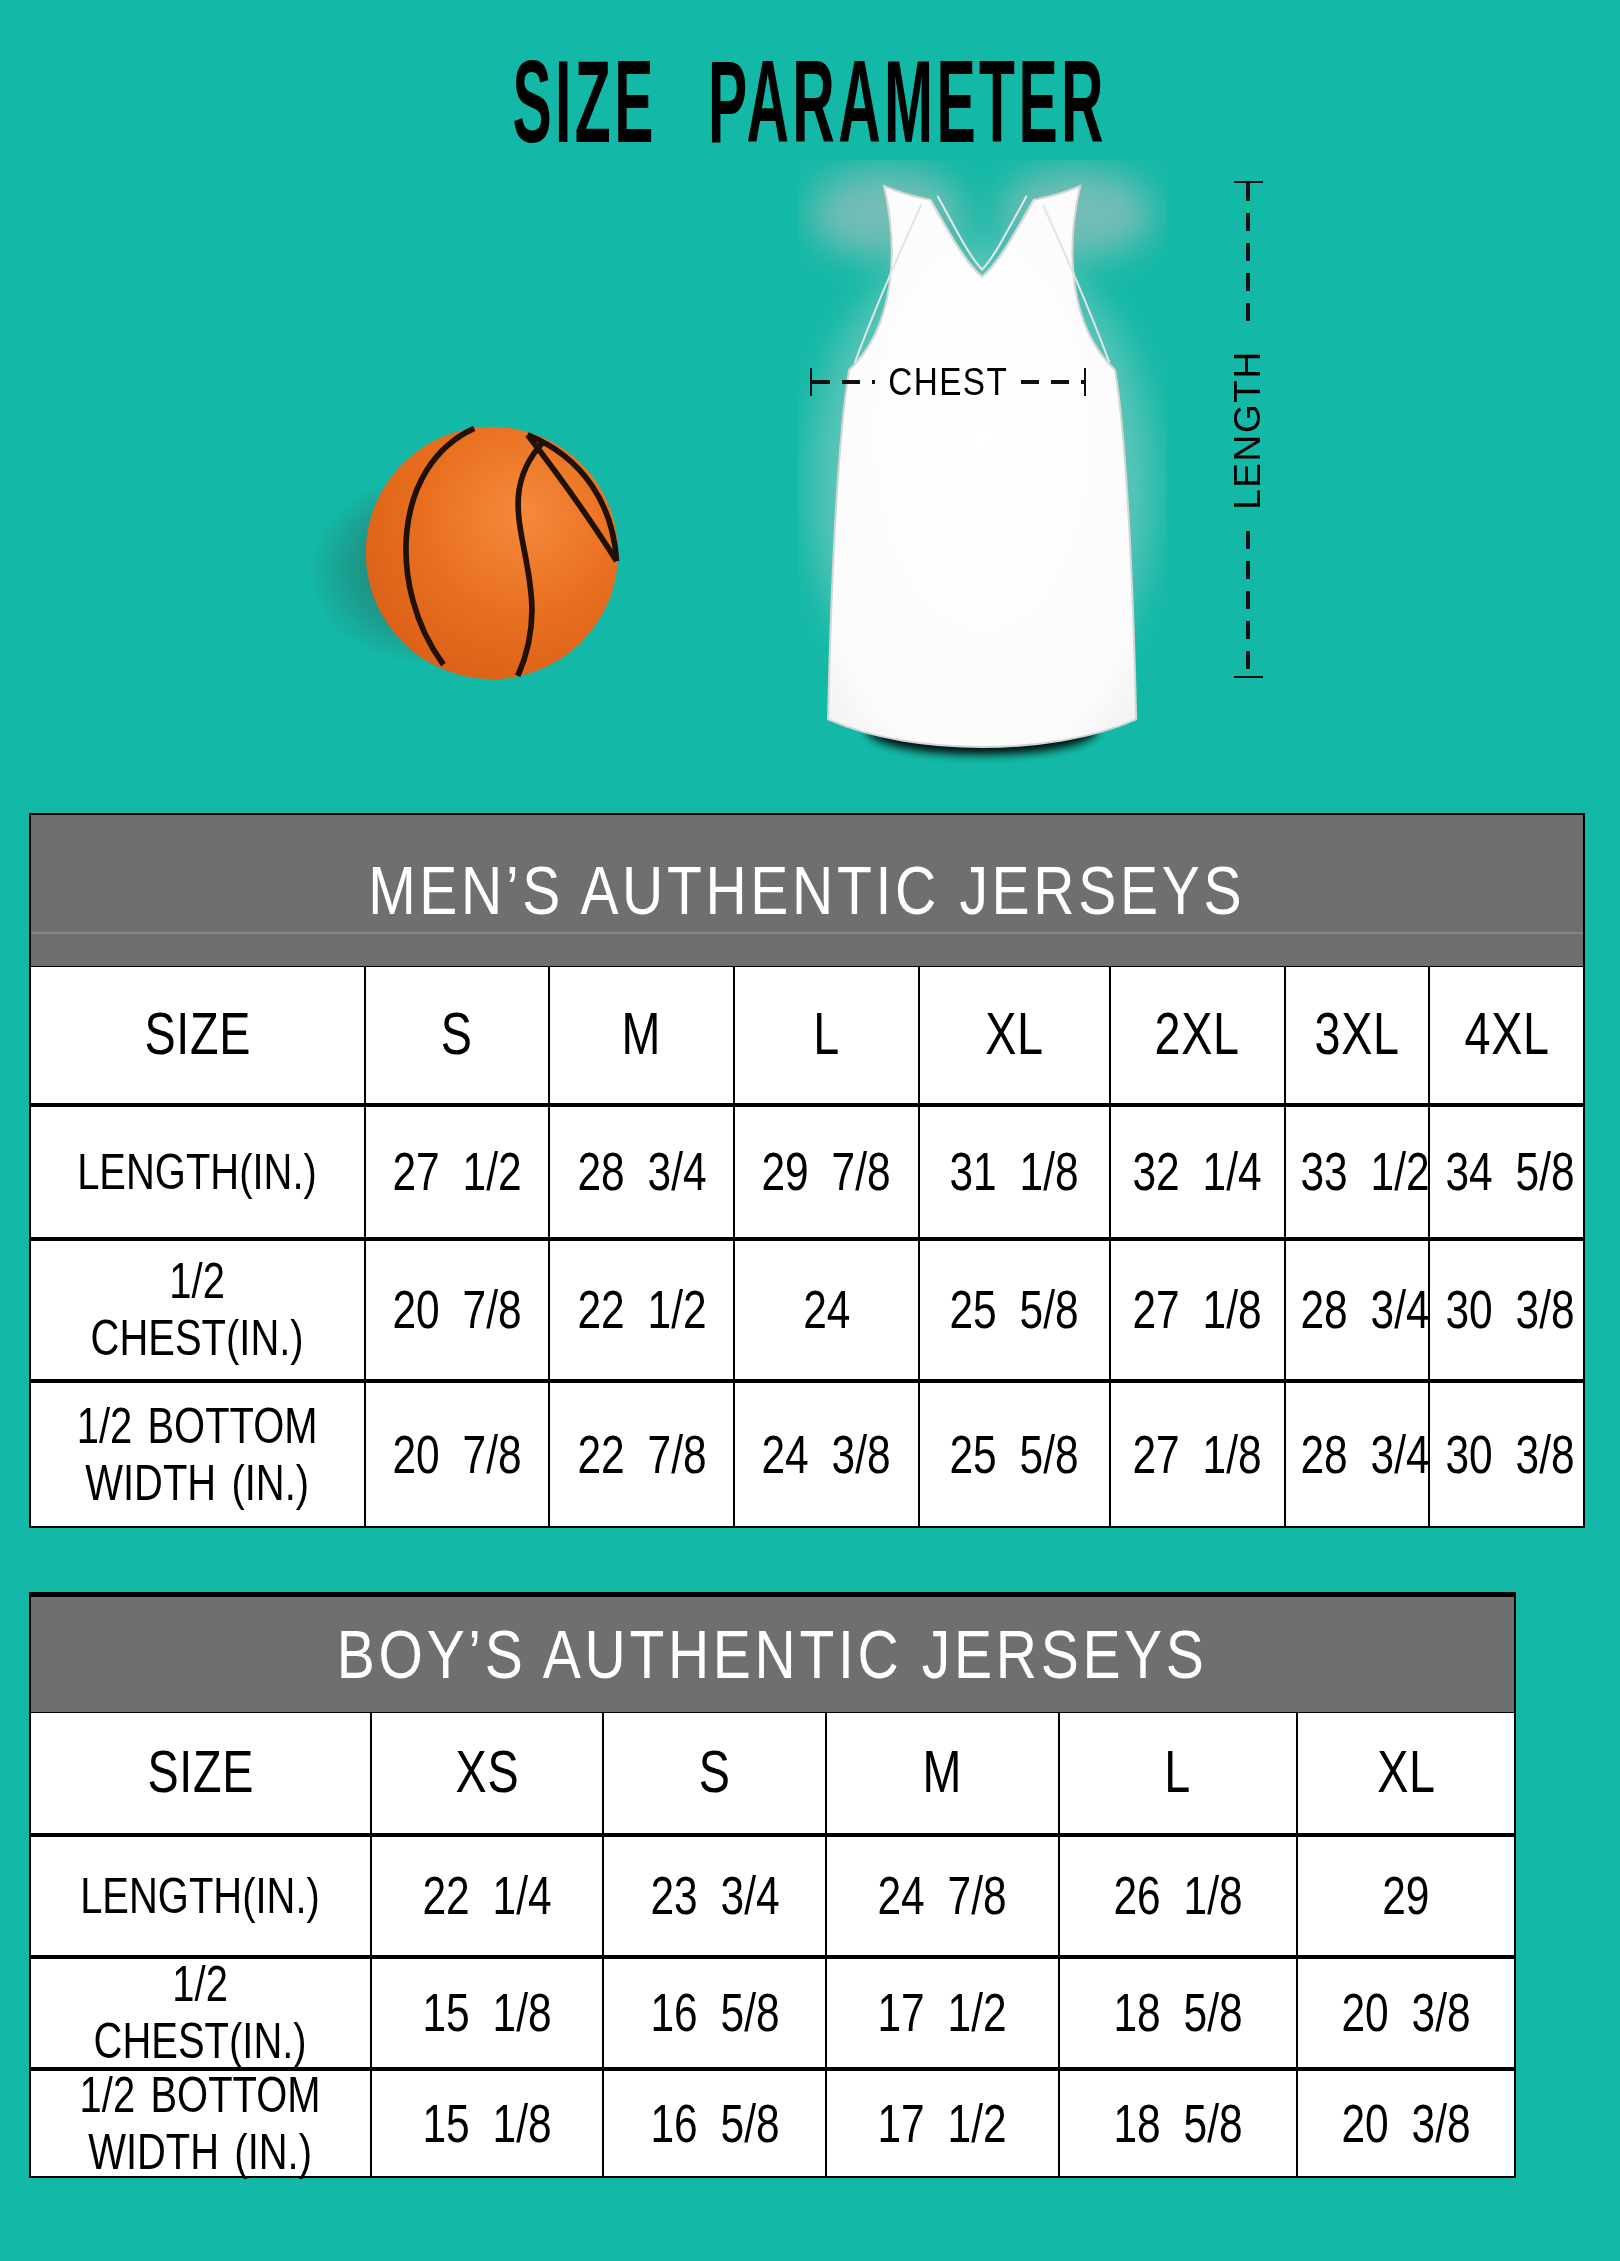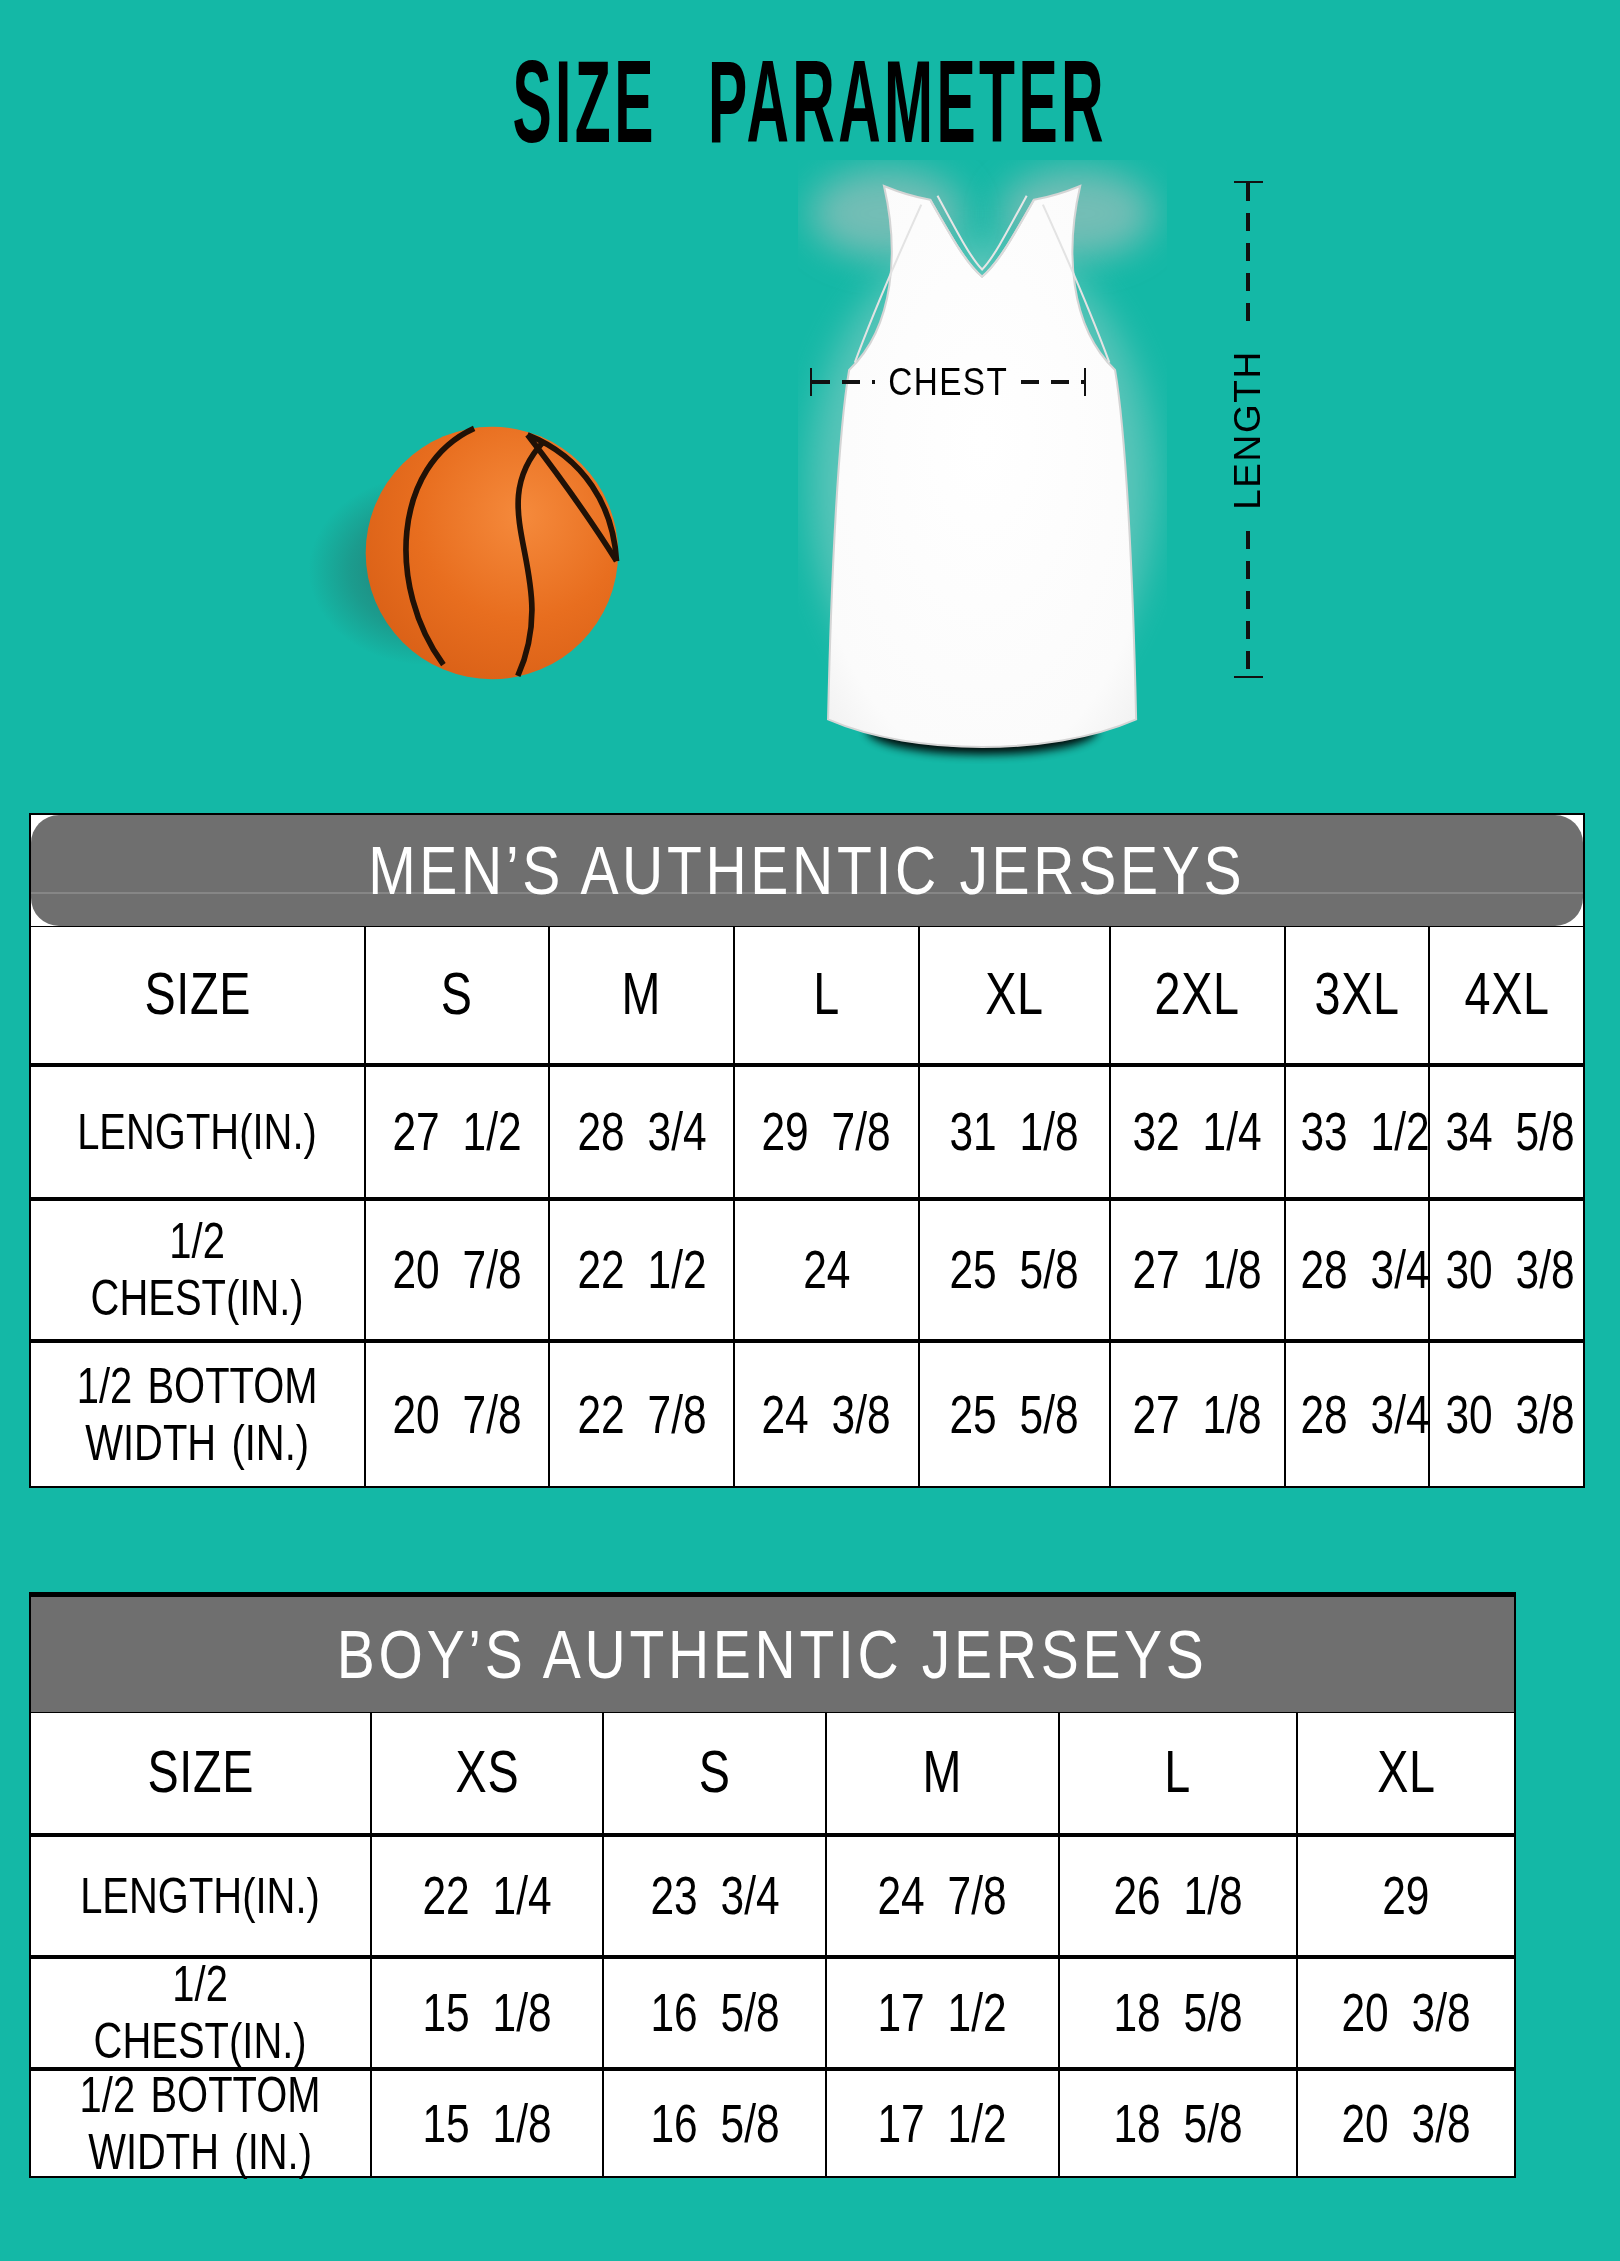--- a/index.html
+++ b/index.html
@@ -30,21 +30,21 @@
   .dash-v{flex:1;width:3.2px;background:repeating-linear-gradient(180deg,#111 0 18px,transparent 18px 30px);}
   .length-label-box{flex:0 0 auto;height:203px;width:36px;display:flex;align-items:center;justify-content:center;}
   .length-label{transform:rotate(-90deg);font-size:37px;letter-spacing:1.6px;white-space:nowrap;}
 
   
   .table-wrap{position:absolute;left:29px;border:2.4px solid #000;background:#fff;}
   .table-wrap.men{top:813px;width:1552px;}
   .table-wrap.boys{top:1592px;width:1483px;}
 
   .band{position:relative;background:#6F6F6F;color:#fff;display:flex;align-items:center;justify-content:center;}
-  .band.men-band{height:111px;border-radius:28px;}
+  .band.men-band{height:151px;}
   .band.boys-band{height:115px;border-top:3.2px solid #000;}
   .band.men-band::after{content:"";position:absolute;left:0;right:0;bottom:32px;height:1.6px;
     background:rgba(255,255,255,.16);}
   .band-text{font-size:62px;letter-spacing:4px;transform:scale(0.92,1.1);white-space:nowrap;}
 
   table.size-table{width:100%;border-collapse:collapse;table-layout:fixed;}
   table.size-table td{border-left:2.4px solid #000;text-align:center;vertical-align:middle;padding:0 3.2px;}
   table.size-table td:first-child{border-left:none;margin-left:26px;}
   table.size-table tr{border-bottom:4.9px solid #000;}
   table.size-table tr:last-child{border-bottom:none;}

